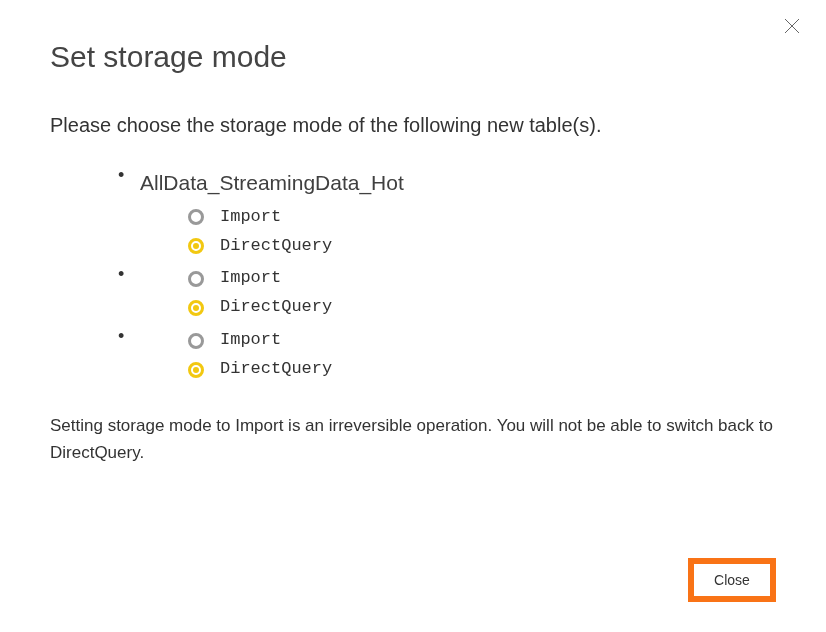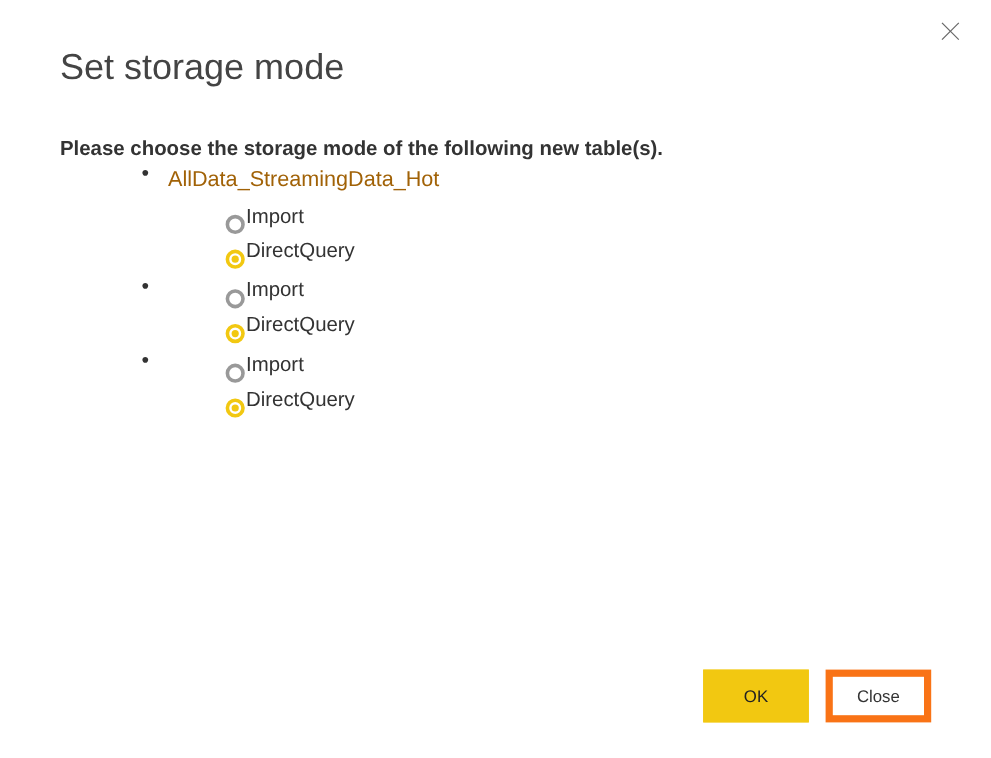--- a/index.html
+++ b/index.html
@@ -37,57 +37,59 @@
       stroke-width: 1;
     }
     h1.title {
       font-size: 30px;
       font-weight: 300;
       color: #444;
       margin-top: 10px;
       margin-bottom: 40px;
     }
     .instruction {
-      font-size: 17px;
-      color: #333;
-      font-weight: 700;
+      font-size: 20px;
+      color: #333;
+      margin-bottom: 28px;
+      font-weight: 400;
     }
     ul.tables {
       list-style: none;
       padding-left: 90px;
     }
     ul.tables > li {
       position: relative;
       margin-bottom: 4px;
     }
     ul.tables > li::before {
       content: "•";
       position: absolute;
       left: -22px;
       top: 0;
       font-size: 18px;
       color: #333;
     }
     .table-name {
-      font-size: 18px;
-      color: #a16207;
+      font-size: 21px;
+      color: #404040;
       line-height: 1.7;
     }
     ul.options {
       list-style: none;
       padding-left: 48px;
       margin-top: 2px;
       margin-bottom: 4px;
     }
     ul.options li {
       display: flex;
-      align-items: flex-end;
-      gap: 1px;
+      align-items: center;
+      gap: 16px;
       line-height: 1.7;
       cursor: pointer;
+      font-family: Liberation Mono, monospace;
     }
     .radio {
       width: 16px;
       height: 16px;
       border-radius: 50%;
       display: inline-flex;
       align-items: center;
       justify-content: center;
       flex-shrink: 0;
     }
@@ -189,19 +191,19 @@
           <span class="option-label">Import</span>
         </li>
         <li>
           <span class="radio selected"></span>
           <span class="option-label">DirectQuery</span>
         </li>
       </ul>
     </li>
   </ul>
 
+  <p class="warning">Setting storage mode to Import is an irreversible operation. You will not be able to switch back to DirectQuery.</p>
 
   <div class="button-row">
-    <button class="primary">OK</button>
     <button>Close</button>
   </div>
 
 </div>
 
 </body></html>

